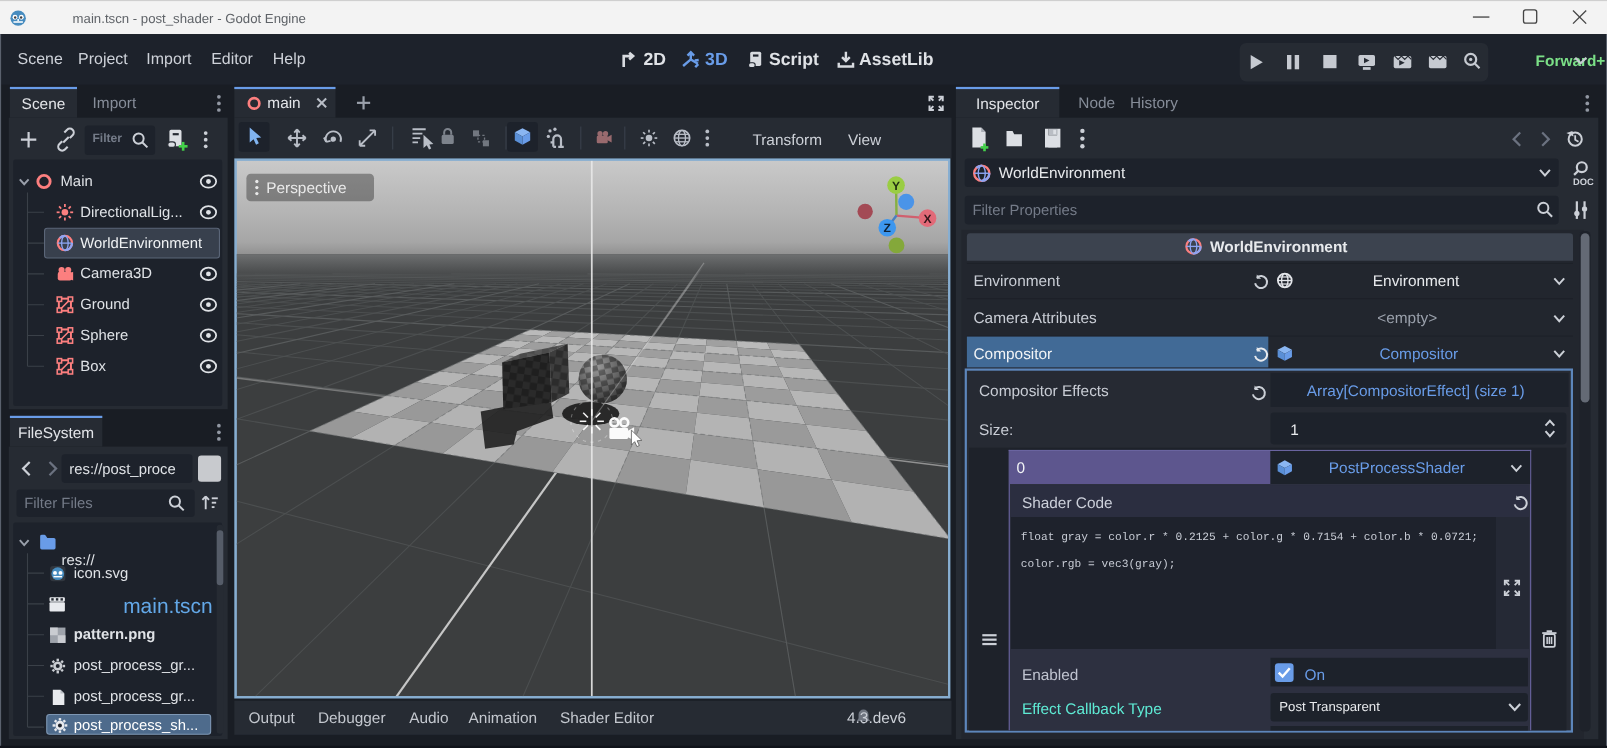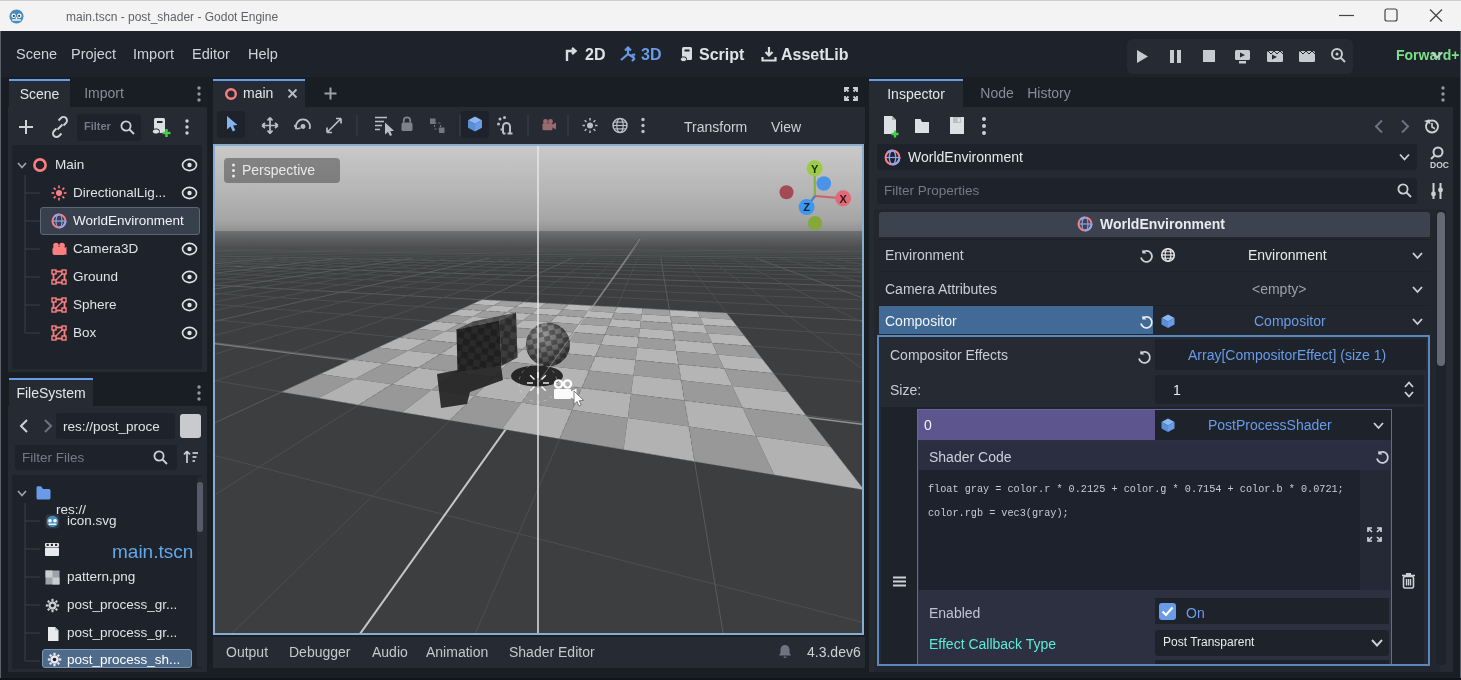--- a/index.html
+++ b/index.html
@@ -273,21 +273,21 @@
       <rect x="6.8" y="1.8" width="2.2" height="2.2"></rect>
       <rect x="11" y="1.8" width="2.2" height="2.2"></rect>
     </g>
 </svg>
 <div class="txt" style="left:67px;top:541px;color:#63a8e8;font-size:19px;font-weight:normal;margin-left:45px;">main.tscn</div>
 <svg class="ic" style="left:45px;top:570px;" width="15" height="15" viewBox="0 0 15 15">
 <rect x="0.5" y="0.5" width="14" height="14" fill="#9ea3ab"></rect>
 <rect x="0.5" y="0.5" width="7" height="7" fill="#c9ccd1"></rect>
     <rect x="7.5" y="7.5" width="7" height="7" fill="#c9ccd1"></rect>
 </svg>
-<div class="txt" style="left:67px;top:569px;color:#dfe2e6;font-size:13.5px;font-weight:normal;">pattern.png</div>
+<div class="txt" style="left:67px;top:569px;color:#dfe2e6;font-size:13.5px;font-weight:bold;">pattern.png</div>
 <svg class="ic" style="left:45px;top:598px;" width="15" height="15" viewBox="0 0 15 15">
 <g fill="#c9ccd1">
       <circle cx="7.5" cy="7.5" r="4.2"></circle>
 <g stroke="#c9ccd1" stroke-width="2.2">
 <line x1="7.5" y1="0.8" x2="7.5" y2="3"></line>
         <line x1="7.5" y1="12" x2="7.5" y2="14.2"></line>
 <line x1="0.8" y1="7.5" x2="3" y2="7.5"></line>
         <line x1="12" y1="7.5" x2="14.2" y2="7.5"></line>
 <line x1="2.8" y1="2.8" x2="4.3" y2="4.3"></line>
         <line x1="10.7" y1="10.7" x2="12.2" y2="12.2"></line>
@@ -698,21 +698,21 @@
 <div class="abs" style="left:213px;top:637px;width:652px;height:31px;background:#262b33;"></div>
 <div class="txt" style="left:226px;top:644px;color:#c3c7ce;font-size:14px;font-weight:normal;">Output</div>
 <div class="txt" style="left:289px;top:644px;color:#c3c7ce;font-size:14px;font-weight:normal;">Debugger</div>
 <div class="txt" style="left:372px;top:644px;color:#c3c7ce;font-size:14px;font-weight:normal;">Audio</div>
 <div class="txt" style="left:426px;top:644px;color:#c3c7ce;font-size:14px;font-weight:normal;">Animation</div>
 <div class="txt" style="left:509px;top:644px;color:#c3c7ce;font-size:14px;font-weight:normal;">Shader Editor</div>
 <svg class="ic" style="left:778px;top:644px;" width="14" height="15" viewBox="0 0 14 15">
 <path d="M7 1 A 4.5 4.5 0 0 1 11.5 5.5 L11.5 9 L13 11.5 L1 11.5 L2.5 9 L2.5 5.5 A 4.5 4.5 0 0 1 7 1 Z" fill="#6f7580"></path>
 <path d="M5.5 12.5 A 1.5 1.5 0 0 0 8.5 12.5" fill="#6f7580"></path>
   </svg>
-<div class="txt" style="left:807px;top:644px;color:#ccd0d7;font-size:14px;font-weight:normal;">4.3.dev6</div>
+<div class="txt" style="left:770px;top:644px;color:#ccd0d7;font-size:14px;font-weight:normal;">4.3.dev6</div>
 <div class="abs" style="left:869px;top:107px;width:584px;height:565px;background:#262b33;"></div>
 <div class="tab-active" style="left:869px;top:79px;width:94px;height:28px;line-height:26px;">Inspector</div>
 <div class="tab-inactive" style="left:977px;top:79px;width:40px;height:28px;line-height:28px;">Node</div>
 <div class="tab-inactive" style="left:1024px;top:79px;width:50px;height:28px;line-height:28px;">History</div>
 <svg class="ic" style="left:1440px;top:85px;" width="6" height="18" viewBox="0 0 6 18">
 <circle cx="3" cy="3" r="1.7" fill="#9298a3"></circle>
     <circle cx="3" cy="9" r="1.7" fill="#9298a3"></circle>
     <circle cx="3" cy="15" r="1.7" fill="#9298a3"></circle>
   </svg>
 <svg class="ic" style="left:881px;top:114px;" width="120" height="24" viewBox="0 0 120 24">

